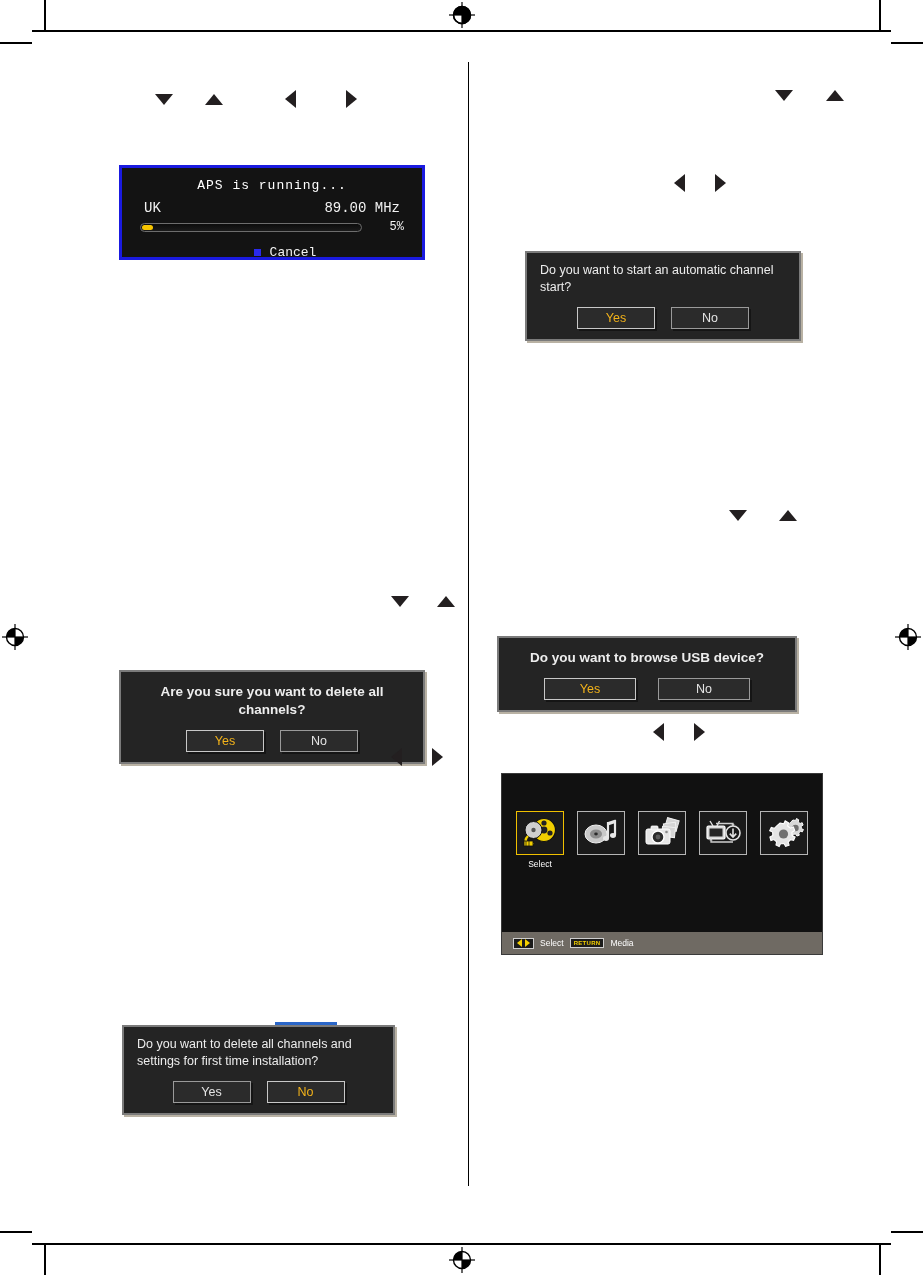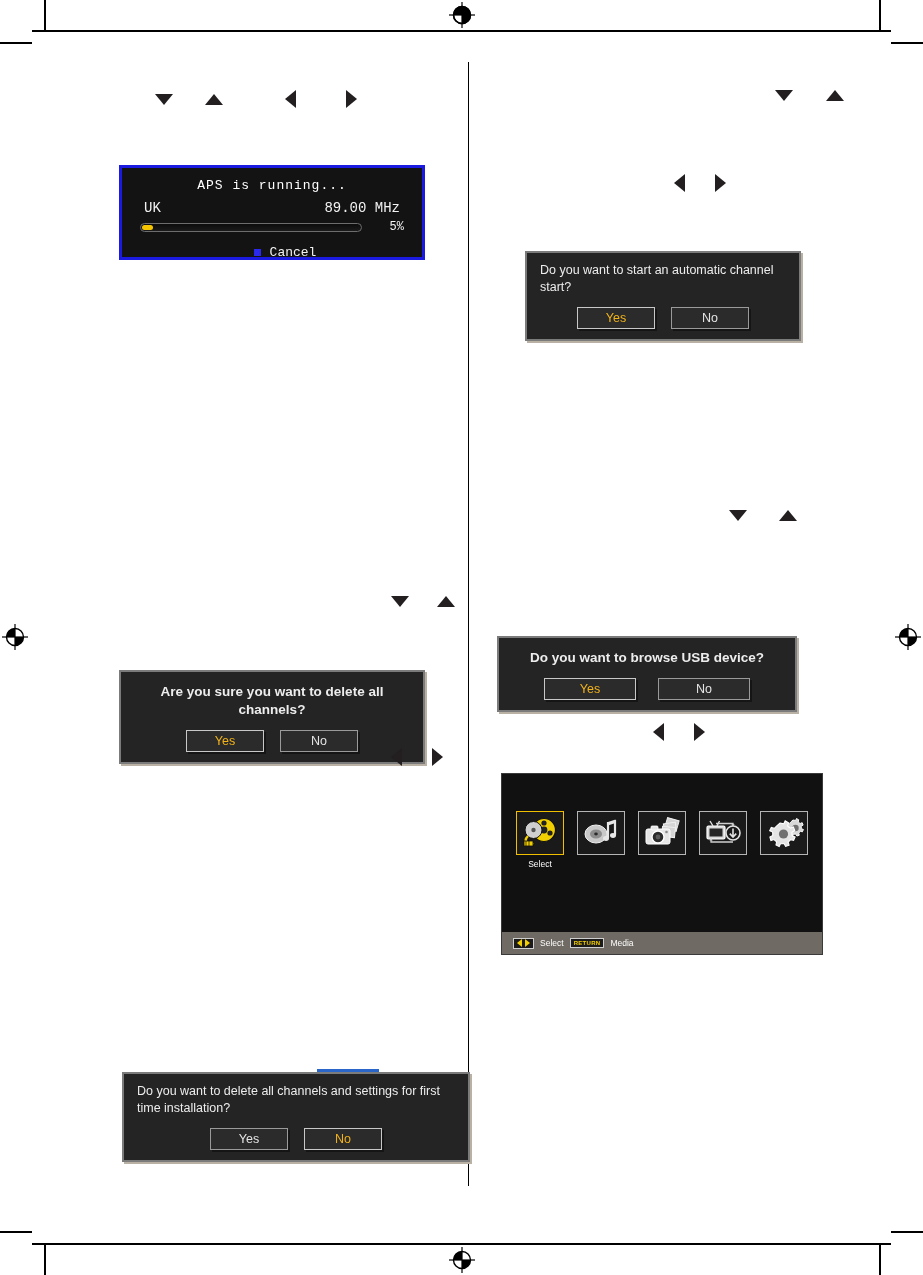--- a/index.html
+++ b/index.html
@@ -92,21 +92,21 @@
     padding:3px 10px;
     background:#2b2b2b;
     border:1px solid #9a9a9a;
     box-shadow: 2px 2px 0 #151515;
     color:#e4e4e4;
   }
   .osd-btn.sel { color:#f2b21a; border-color:#c8c8c8; }
 
   
   #dlg-delete-all      { left:119px; top:670px;  width:306px; }
-  #dlg-first-install   { left:122px; top:1025px; width:348px;margin-top:47px; }
+  #dlg-first-install   { left:122px; top:1025px; width:273px; }
   #dlg-auto-scan       { left:525px; top:251px;  width:276px; }
   #dlg-usb-browse      { left:497px; top:636px;  width:300px; }
 
   #dlg-first-install::before{
     content:""; position:absolute; left:56%; top:-5px; width:62px; height:3px;
     background:#2a66c8;
   }
 
   
   .media-browser {

